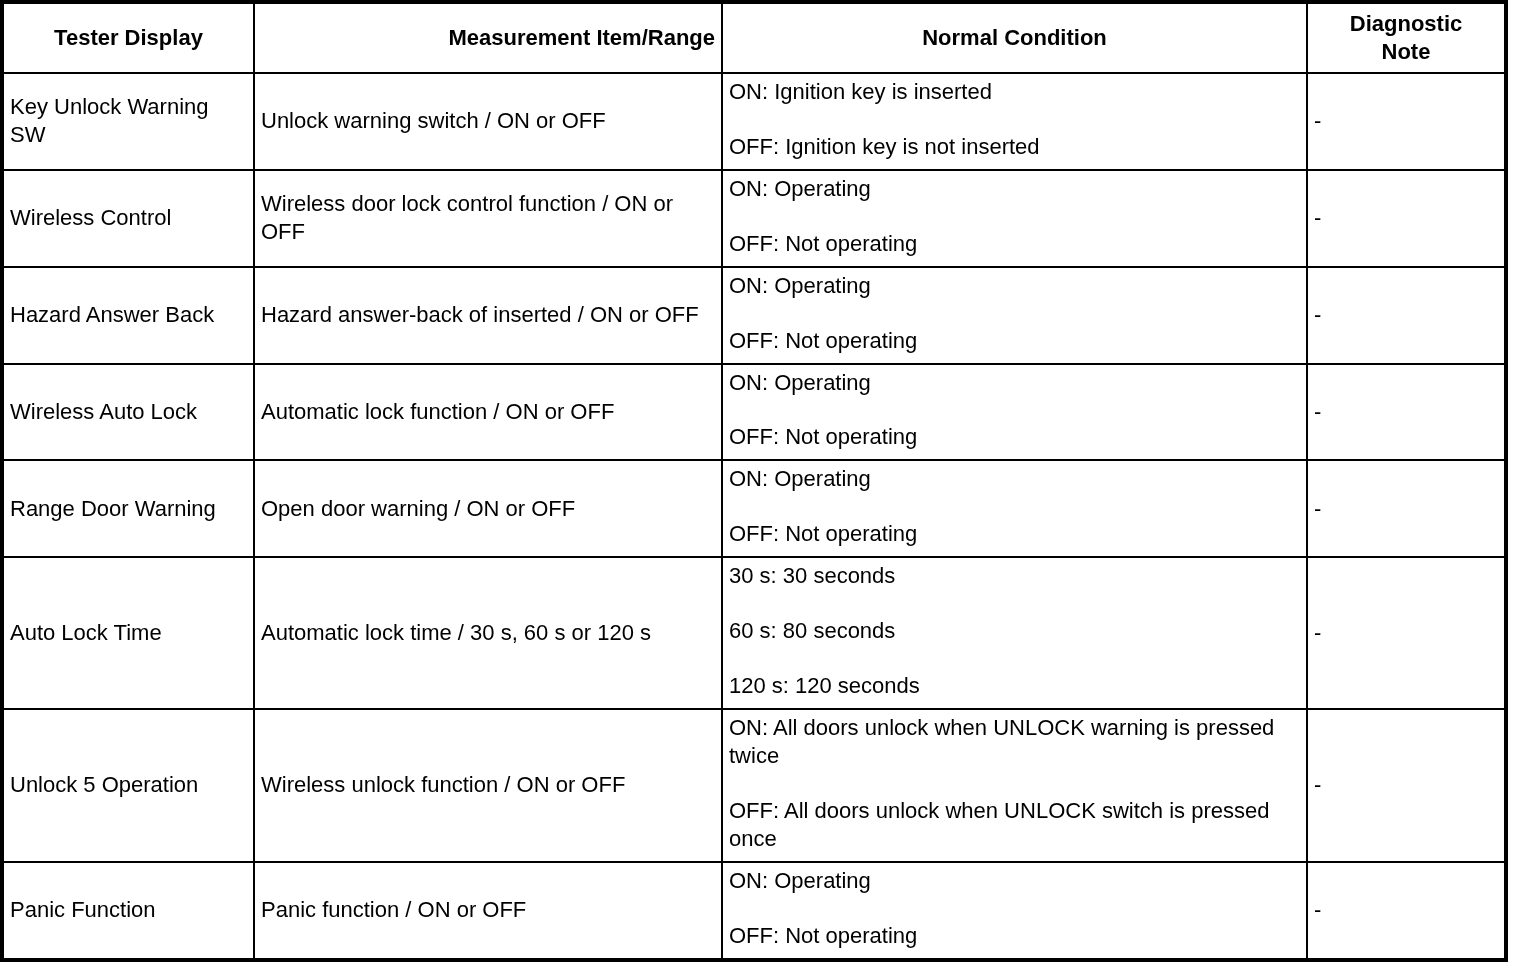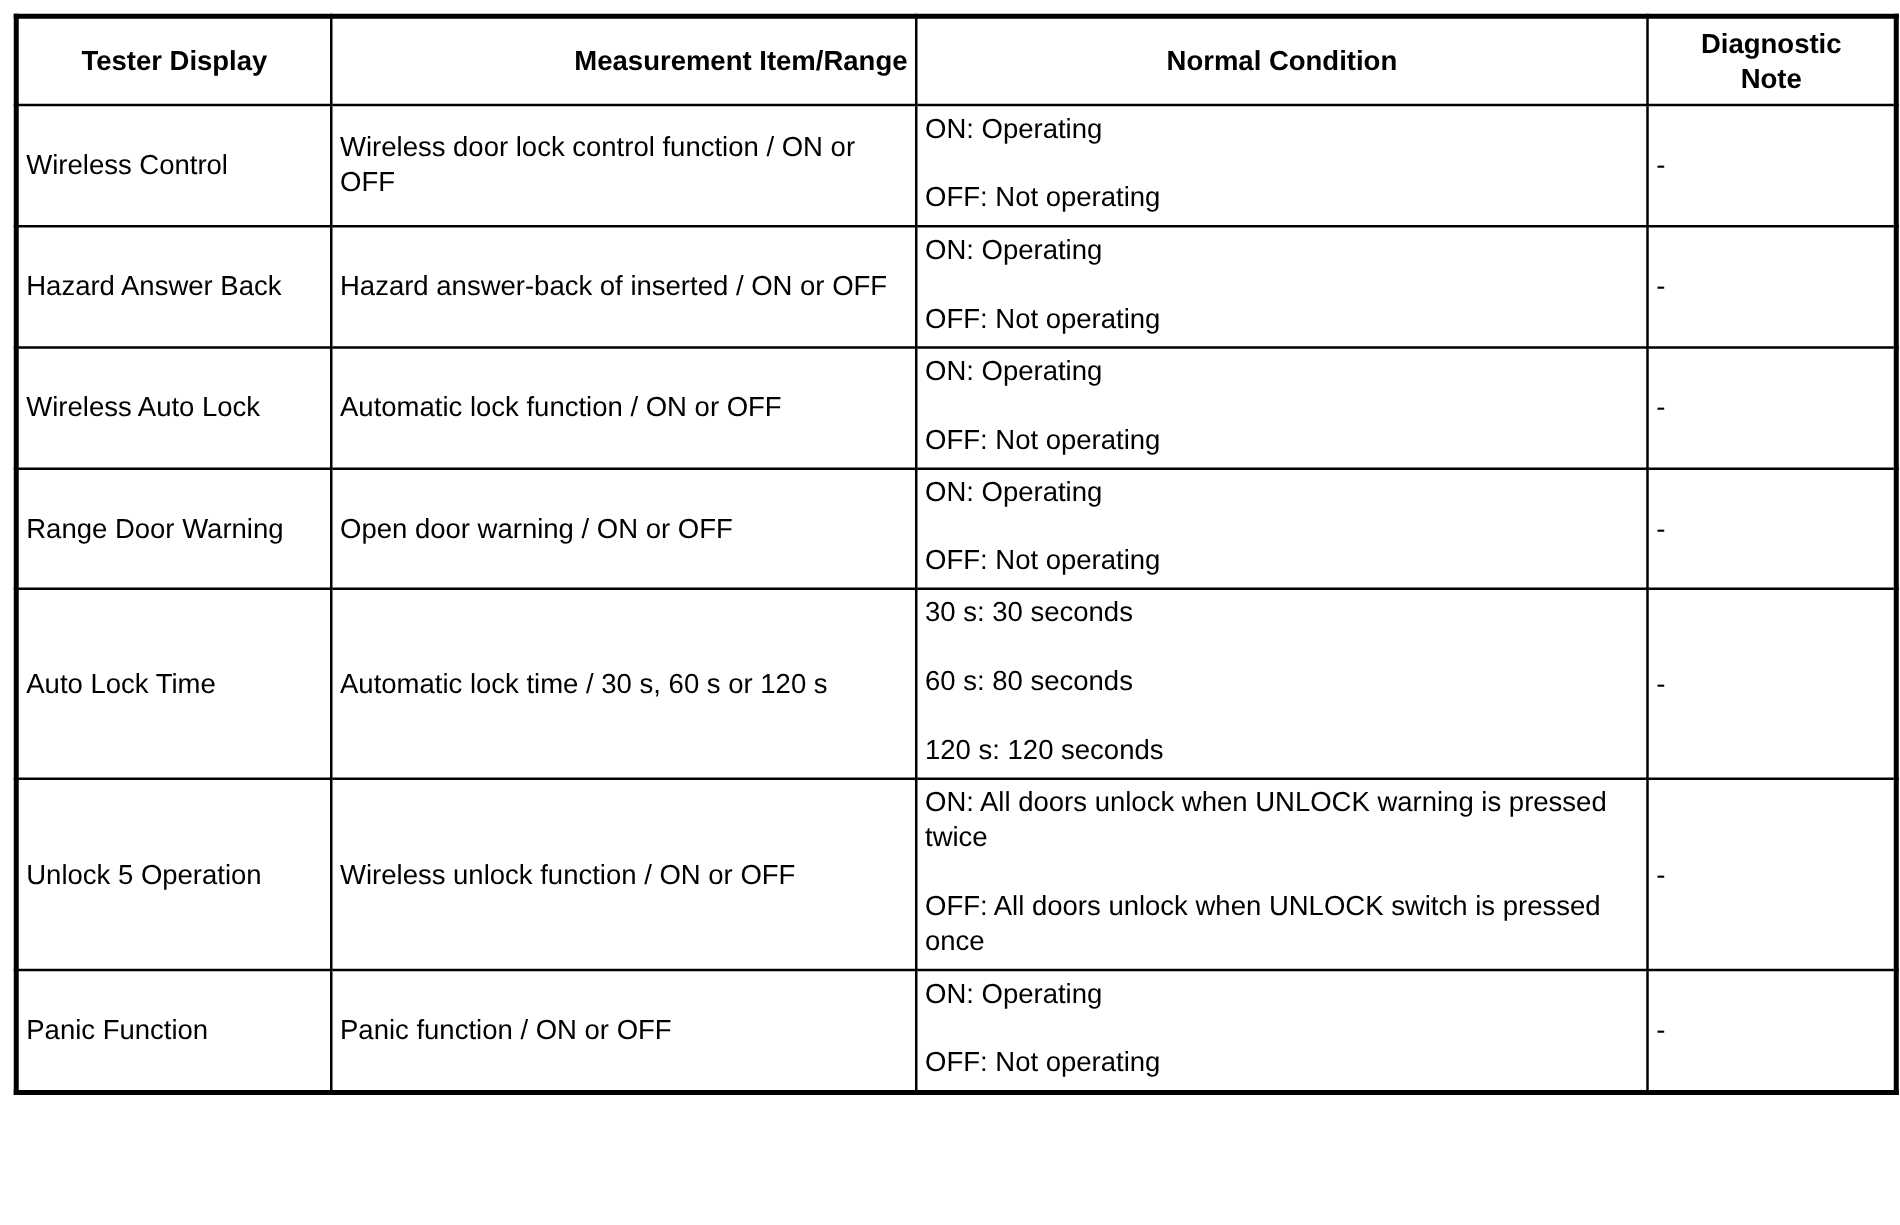--- a/index.html
+++ b/index.html
@@ -6,21 +6,21 @@
     margin: 0;
     padding: 0;
     background: #ffffff;
     font-family: "Liberation Sans", sans-serif;
     color: #000000;
   }
   .page {
     width: 1520px;
     height: 980px;
     box-sizing: border-box;
-    padding: 11px;
+    padding: 0;
     background: #ffffff;
   }
   table.spec-table {
     border-collapse: collapse;
     table-layout: fixed;
     width: 1504px;
     background: #ffffff;
     border: 4px solid #000000;
     font-size: 22px;
     line-height: 1.27;
@@ -64,20 +64,29 @@
     </colgroup>
     <thead>
       <tr>
           <th><span class="th-inner th-0">Tester Display</span></th>
           <th><span class="th-inner th-1">Measurement Item/Range</span></th>
           <th><span class="th-inner th-2">Normal Condition</span></th>
           <th><span class="th-inner th-3">Diagnostic Note</span></th>
         </tr>
     </thead>
     <tbody>
+        <tr>
+          <td>Key Unlock Warning SW</td>
+          <td>Unlock warning switch / ON or OFF</td>
+          <td class="cond-cell">
+            <div class="cond-line">ON: Ignition key is inserted</div>
+            <div class="cond-line">OFF: Ignition key is not inserted</div>
+          </td>
+          <td class="note-cell">-</td>
+        </tr>
         <tr>
           <td>Wireless Control</td>
           <td>Wireless door lock control function / ON or OFF</td>
           <td class="cond-cell">
             <div class="cond-line">ON: Operating</div>
             <div class="cond-line">OFF: Not operating</div>
           </td>
           <td class="note-cell">-</td>
         </tr>
         <tr>

